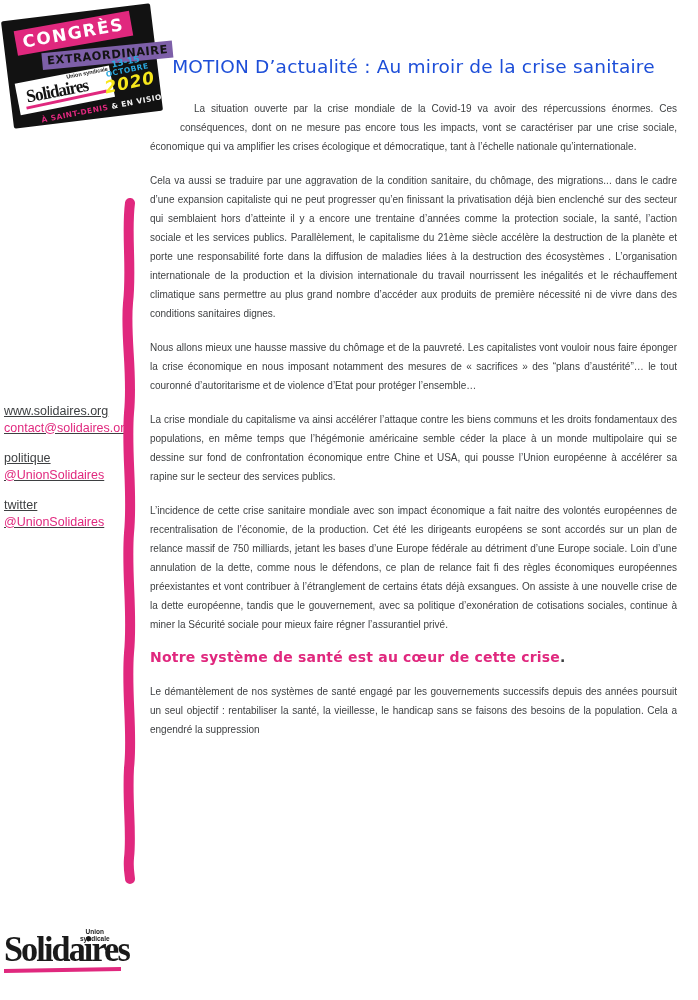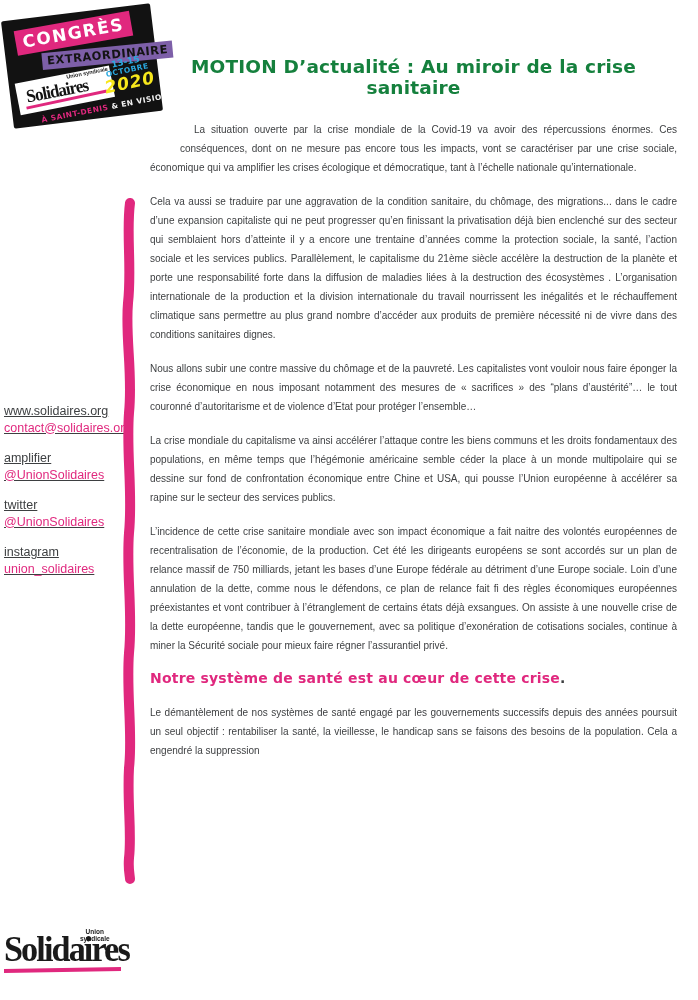--- a/index.html
+++ b/index.html
@@ -61,22 +61,22 @@
   }
   .sidebar .group { margin-bottom: 14px; }
   .sidebar .pink { color: #e0287e; }
 
   
   .brush { position: absolute; left: 121px; top: 198px; }
 
   
   .main { position: absolute; left: 150px; top: 56px; width: 527px; }
   .doc-title {
-    font-family: "DejaVu Sans", sans-serif; font-weight: bold;
-    font-size: 18.5px; color: #15803d; text-align: center;
+    font-family: "DejaVu Sans", sans-serif; font-weight: normal;
+    font-size: 18.5px; color: #1d4ed8; text-align: center;
     letter-spacing: 0.2px; margin-bottom: 22px;
   }
   .para {
     font-size: 10px; line-height: 19px; color: #3d3f41;
     text-align: justify; margin-bottom: 15px;
   }
   .wrap-spacer { float: left; width: 30px; height: 38px; }
   .p-first { text-indent: 14px; }
   .sub-heading {
     font-family: "DejaVu Sans", sans-serif; font-weight: bold;
@@ -122,47 +122,43 @@
       <span class="loc-white">&amp; EN VISIO</span>
     </div>
   </div>
 
   <div class="sidebar">
     <div class="group">
       <div>www.solidaires.org</div>
       <div class="pink">contact@solidaires.org</div>
     </div>
     <div class="group">
-      <div>amplifier</div>
+      <div>politique</div>
       <div class="pink">@UnionSolidaires</div>
     </div>
     <div class="group">
       <div>twitter</div>
       <div class="pink">@UnionSolidaires</div>
-    </div>
-    <div class="group">
-      <div>instagram</div>
-      <div class="pink">union_solidaires</div>
     </div>
   </div>
 
   <div class="brush">
     <svg width="18" height="686" viewBox="0 0 18 686">
       <path d="M9,5 C5,35 11,70 7,105 C4,140 12,175 8,215 C5,255 12,295 8,335 C5,375 12,415 8,455 C5,495 12,535 8,570 C6,605 11,635 8,660 C7,672 9,678 9,681" stroke="#e0287e" stroke-width="10" fill="none" stroke-linecap="round"></path>
       <path d="M9,10 C6,60 10,120 7,180 C5,260 11,360 8,440 C6,530 10,600 8,670" stroke="#e0287e" stroke-width="5" fill="none" stroke-linecap="round"></path>
     </svg>
   </div>
 
   <div class="main">
     <h1 class="doc-title">MOTION D’actualité : Au miroir de la crise sanitaire</h1>
 
     <p class="para p-first"><span class="wrap-spacer"></span><span>La situation ouverte par la crise mondiale de la Covid-19 va avoir des répercussions énormes. Ces conséquences, dont on ne mesure pas encore tous les impacts, vont se caractériser par une crise sociale, économique qui va amplifier les crises écologique et démocratique, tant à l’échelle nationale qu’internationale.</span></p>
 
     <p class="para">Cela va aussi se traduire par une aggravation de la condition sanitaire, du chômage, des migrations... dans le cadre d’une expansion capitaliste qui ne peut progresser qu’en finissant la privatisation déjà bien enclenché sur des secteur qui semblaient hors d’atteinte il y a encore une trentaine d’années comme la protection sociale, la santé, l’action sociale et les services publics. Parallèlement, le capitalisme du 21ème siècle accélère la destruction de la planète et porte une responsabilité forte dans la diffusion de maladies liées à la destruction des écosystèmes . L’organisation internationale de la production et la division internationale du travail nourrissent les inégalités et le réchauffement climatique sans permettre au plus grand nombre d’accéder aux produits de première nécessité ni de vivre dans des conditions sanitaires dignes.</p>
-    <p class="para">Nous allons subir une contre massive du chômage et de la pauvreté. Les capitalistes vont vouloir nous faire éponger la crise économique en nous imposant notamment des mesures de « sacrifices » des “plans d’austérité”… le tout couronné d’autoritarisme et de violence d’Etat pour protéger l’ensemble…</p>
+    <p class="para">Nous allons mieux une hausse massive du chômage et de la pauvreté. Les capitalistes vont vouloir nous faire éponger la crise économique en nous imposant notamment des mesures de « sacrifices » des “plans d’austérité”… le tout couronné d’autoritarisme et de violence d’Etat pour protéger l’ensemble…</p>
     <p class="para">La crise mondiale du capitalisme va ainsi accélérer l’attaque contre les biens communs et les droits fondamentaux des populations, en même temps que l’hégémonie américaine semble céder la place à un monde multipolaire qui se dessine sur fond de confrontation économique entre Chine et USA, qui pousse l’Union européenne à accélérer sa rapine sur le secteur des services publics.</p>
     <p class="para">L’incidence de cette crise sanitaire mondiale avec son impact économique a fait naitre des volontés européennes de recentralisation de l’économie, de la production. Cet été les dirigeants européens se sont accordés sur un plan de relance massif de 750 milliards, jetant les bases d’une Europe fédérale au détriment d’une Europe sociale. Loin d’une annulation de la dette, comme nous le défendons, ce plan de relance fait fi des règles économiques européennes préexistantes et vont contribuer à l’étranglement de certains états déjà exsangues. On assiste à une nouvelle crise de la dette européenne, tandis que le gouvernement, avec sa politique d’exonération de cotisations sociales, continue à miner la Sécurité sociale pour mieux faire régner l’assurantiel privé.</p>
 
     <h2 class="sub-heading"><span>Notre système de santé est au cœur de cette crise</span><span class="period">.</span></h2>
 
     <p class="para">Le démantèlement de nos systèmes de santé engagé par les gouvernements successifs depuis des années poursuit un seul objectif : rentabiliser la santé, la vieillesse, le handicap sans se faisons des besoins de la population. Cela a engendré la suppression</p>
   </div>
 
   <div class="footer-logo">
     <div class="union-small">

